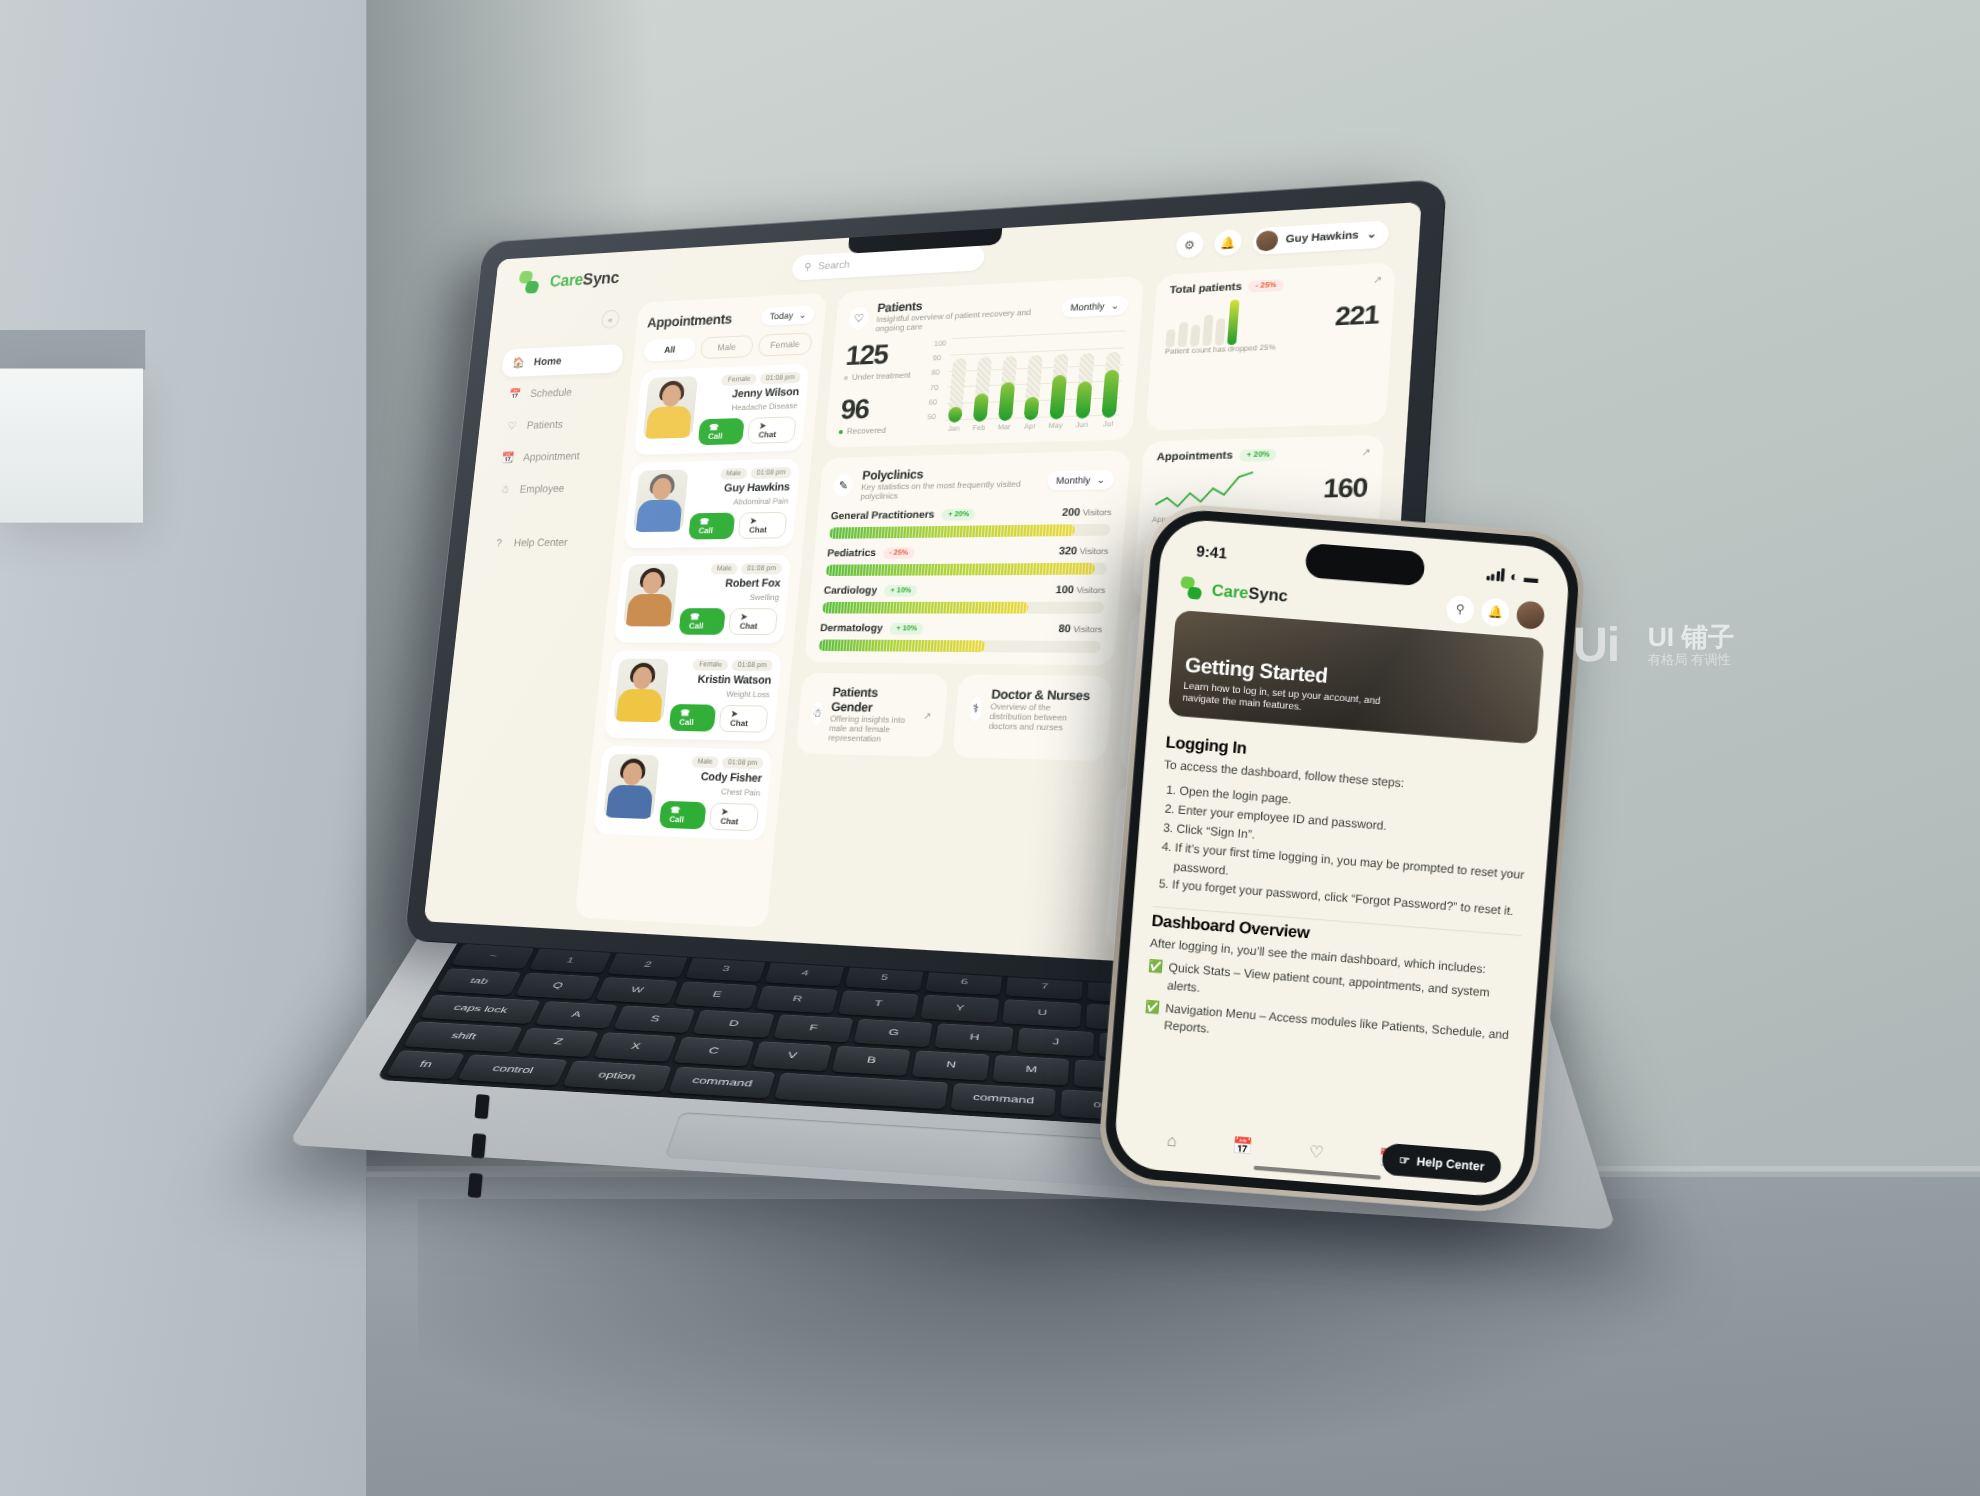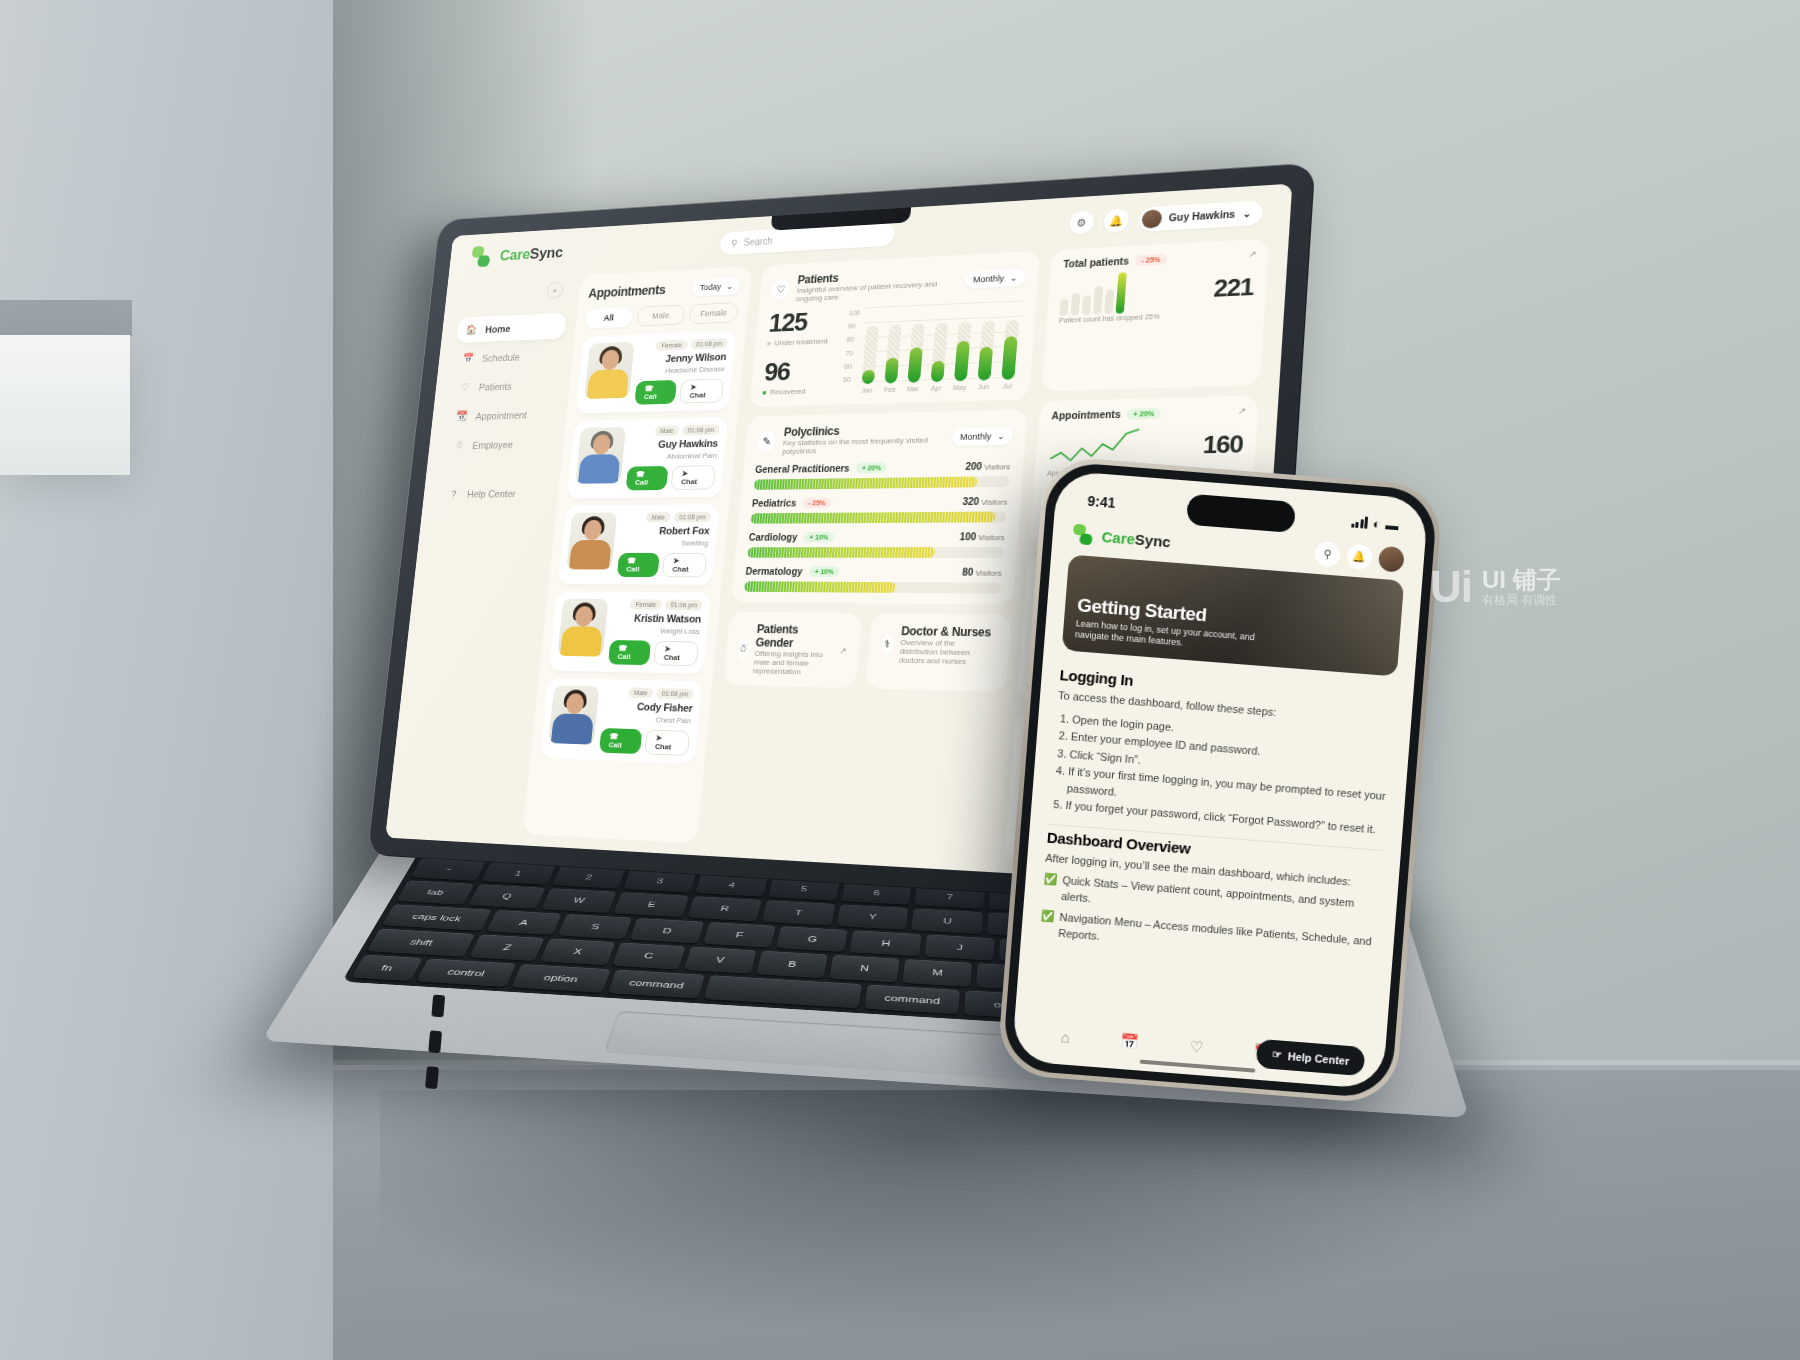--- a/index.html
+++ b/index.html
@@ -306,21 +306,21 @@
   .ph-nav{ height:56px; display:flex; align-items:center; justify-content:space-around;
            padding:0 22px; position:relative; }
   .ph-nav .n{ color:#8b8b82; font-size:15px; }
   .help-btn{ position:absolute; right:20px; bottom:12px; background:#15181b; color:#fff;
              border-radius:18px; padding:8px 15px; font-size:11px; font-weight:600;
              display:flex; align-items:center; gap:6px; }
   .home-ind{ position:absolute; left:50%; bottom:7px; transform:translateX(-50%);
              width:116px; height:4px; background:#222; border-radius:3px; opacity:.55; }
 
   
-  .wm{ position:absolute; left:1430px; top:562px; display:flex; align-items:center; gap:10px;
+  .wm{ position:absolute; left:1430px; top:562px; display:flex; align-items:center; gap:26px;
        opacity:.80; z-index:60; }
   .wm-u{ font-size:44px; font-weight:800; color:#e6e8e9; letter-spacing:-1px; }
   .wm-txt{ display:flex; flex-direction:column; line-height:1.15; }
   .wm-t1{ font-size:24px; font-weight:800; color:#f2f3f4; }
   .wm-t2{ font-size:12px; color:#e2e5e6; }
 </style>
 </head>
 <body>
 
 <div id="scene">

